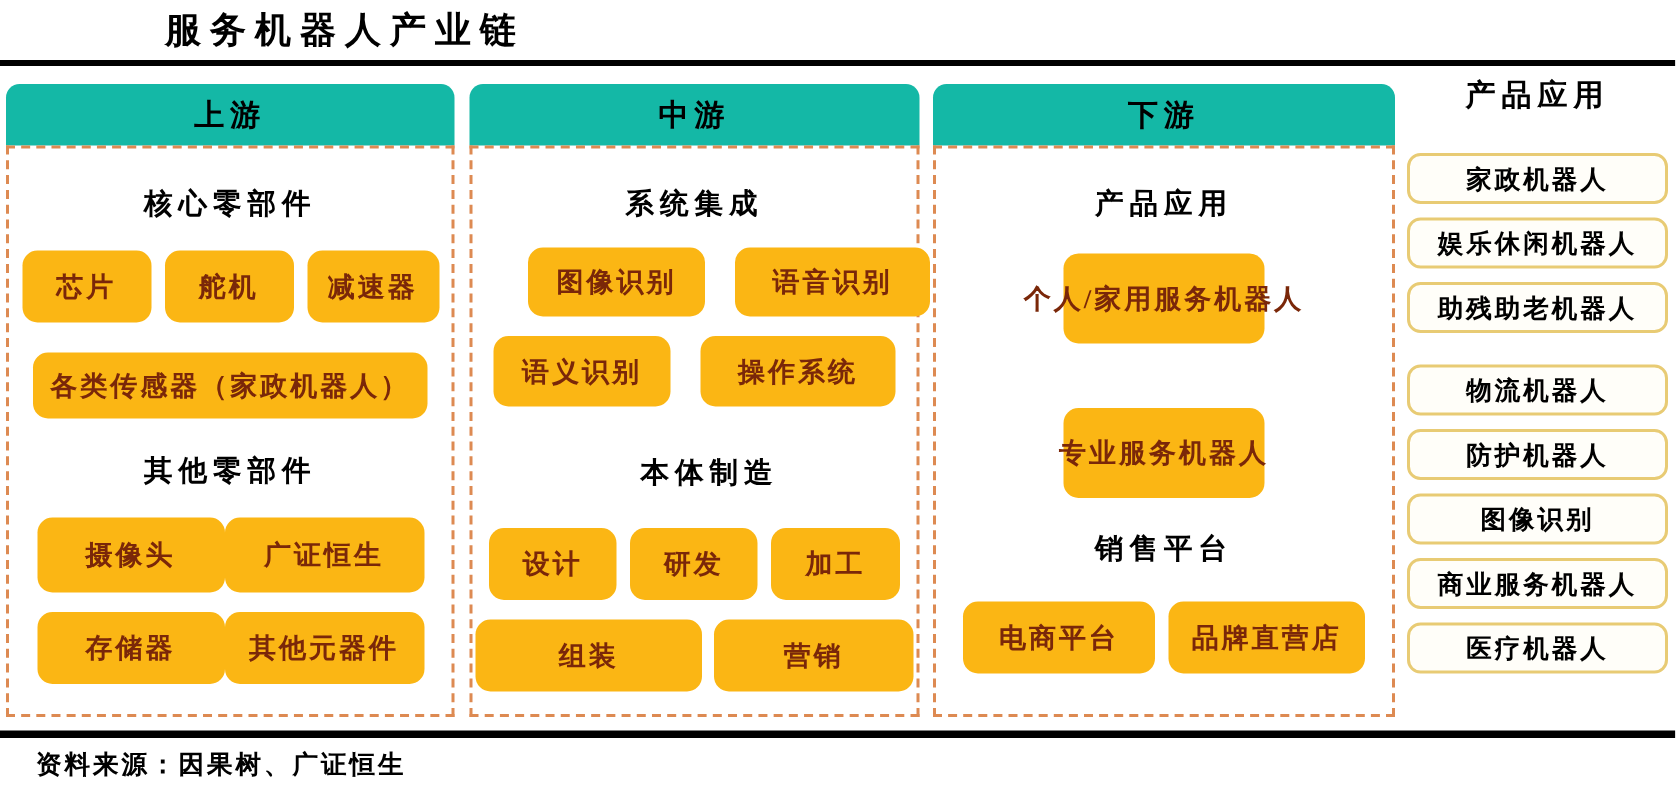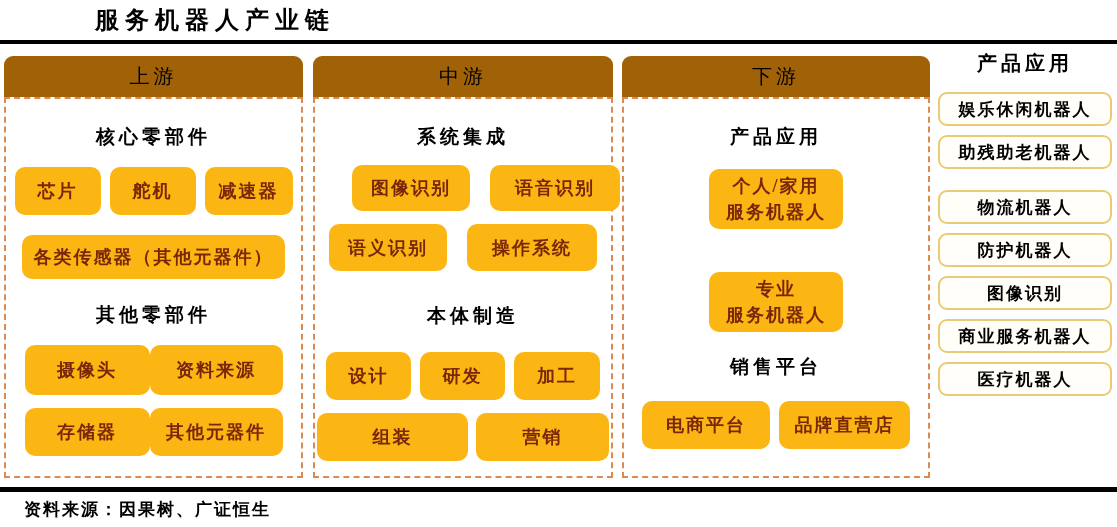--- a/index.html
+++ b/index.html
@@ -9,21 +9,21 @@
   .canvas {
     position: relative;
     width: 1117px;
     height: 527px;
     background: #ffffff;
     overflow: hidden;
   }
 
   .title {
     position: absolute;
-    left: 95px;
+    left: 110px;
     top: 4px;
     font-size: 24px;
     font-weight: bold;
     letter-spacing: 6px;
     color: #000000;
     white-space: nowrap;
   }
 
   .rule {
     position: absolute;
@@ -52,27 +52,27 @@
     display: flex;
     flex-direction: column;
   }
   .col-upstream   { left: 4px;   width: 299px; }
   .col-midstream  { left: 313px; width: 300px; }
   .col-downstream { left: 622px; width: 308px; }
 
   .col-header {
     height: 41px;
     flex: 0 0 41px;
-    background: #a16207;
+    background: #14b8a6;
     border-radius: 9px 9px 0 0;
     display: flex;
     align-items: center;
     justify-content: center;
     font-size: 20px;
-    font-weight: normal;
+    font-weight: bold;
     letter-spacing: 4px;
     color: #000000;
   }
 
   .col-body {
     flex: 1;
     border: 2px dashed #DD8A52;
     border-top: 2px dashed #DD8A52;
     display: flex;
     flex-direction: column;
@@ -101,21 +101,20 @@
     font-weight: bold;
     font-size: 18px;
     letter-spacing: 2px;
     display: flex;
     align-items: center;
     justify-content: center;
     white-space: nowrap;
     height: 48px;
   }
   .ybox.tall {
-    flex-direction: column;
     height: 60px;
     line-height: 26px;
   }
 
   .w85  { width: 85px; }
   .w86  { width: 86px; }
   .w88  { width: 88px; }
   .w118 { width: 118px; }
   .w125 { width: 125px; }
   .w127 { width: 151px; }
@@ -188,26 +187,26 @@
   <section class="col col-upstream">
     <div class="col-header">上游</div>
     <div class="col-body">
       <div class="sec-label mt26">核心零部件</div>
       <div class="row g9 mt18">
         <div class="ybox w86">芯片</div>
         <div class="ybox w86">舵机</div>
         <div class="ybox w88">减速器</div>
       </div>
       <div class="row mt20">
-        <div class="ybox w263 h44">各类传感器（其他元器件）</div>
+        <div class="ybox w263 h44">各类传感器（家政机器人）</div>
       </div>
       <div class="sec-label mt24">其他零部件</div>
       <div class="row g10 mt18">
         <div class="ybox w125 h50">摄像头</div>
-        <div class="ybox w133 h50">资料来源</div>
+        <div class="ybox w133 h50">广证恒生</div>
       </div>
       <div class="row g10 mt13">
         <div class="ybox w125">存储器</div>
         <div class="ybox w133">其他元器件</div>
       </div>
     </div>
   </section>
 
   <section class="col col-midstream">
     <div class="col-header">中游</div>
@@ -249,20 +248,21 @@
       <div class="sec-label mt23">销售平台</div>
       <div class="row g9 mt22">
         <div class="ybox w128">电商平台</div>
         <div class="ybox w131">品牌直营店</div>
       </div>
     </div>
   </section>
 
   <section class="col-apps">
     <div class="apps-header">产品应用</div>
+    <div class="app-box first">家政机器人</div>
     <div class="app-box">娱乐休闲机器人</div>
     <div class="app-box">助残助老机器人</div>
     <div class="apps-gap"></div>
     <div class="app-box">物流机器人</div>
     <div class="app-box">防护机器人</div>
     <div class="app-box">图像识别</div>
     <div class="app-box">商业服务机器人</div>
     <div class="app-box">医疗机器人</div>
   </section>
 

